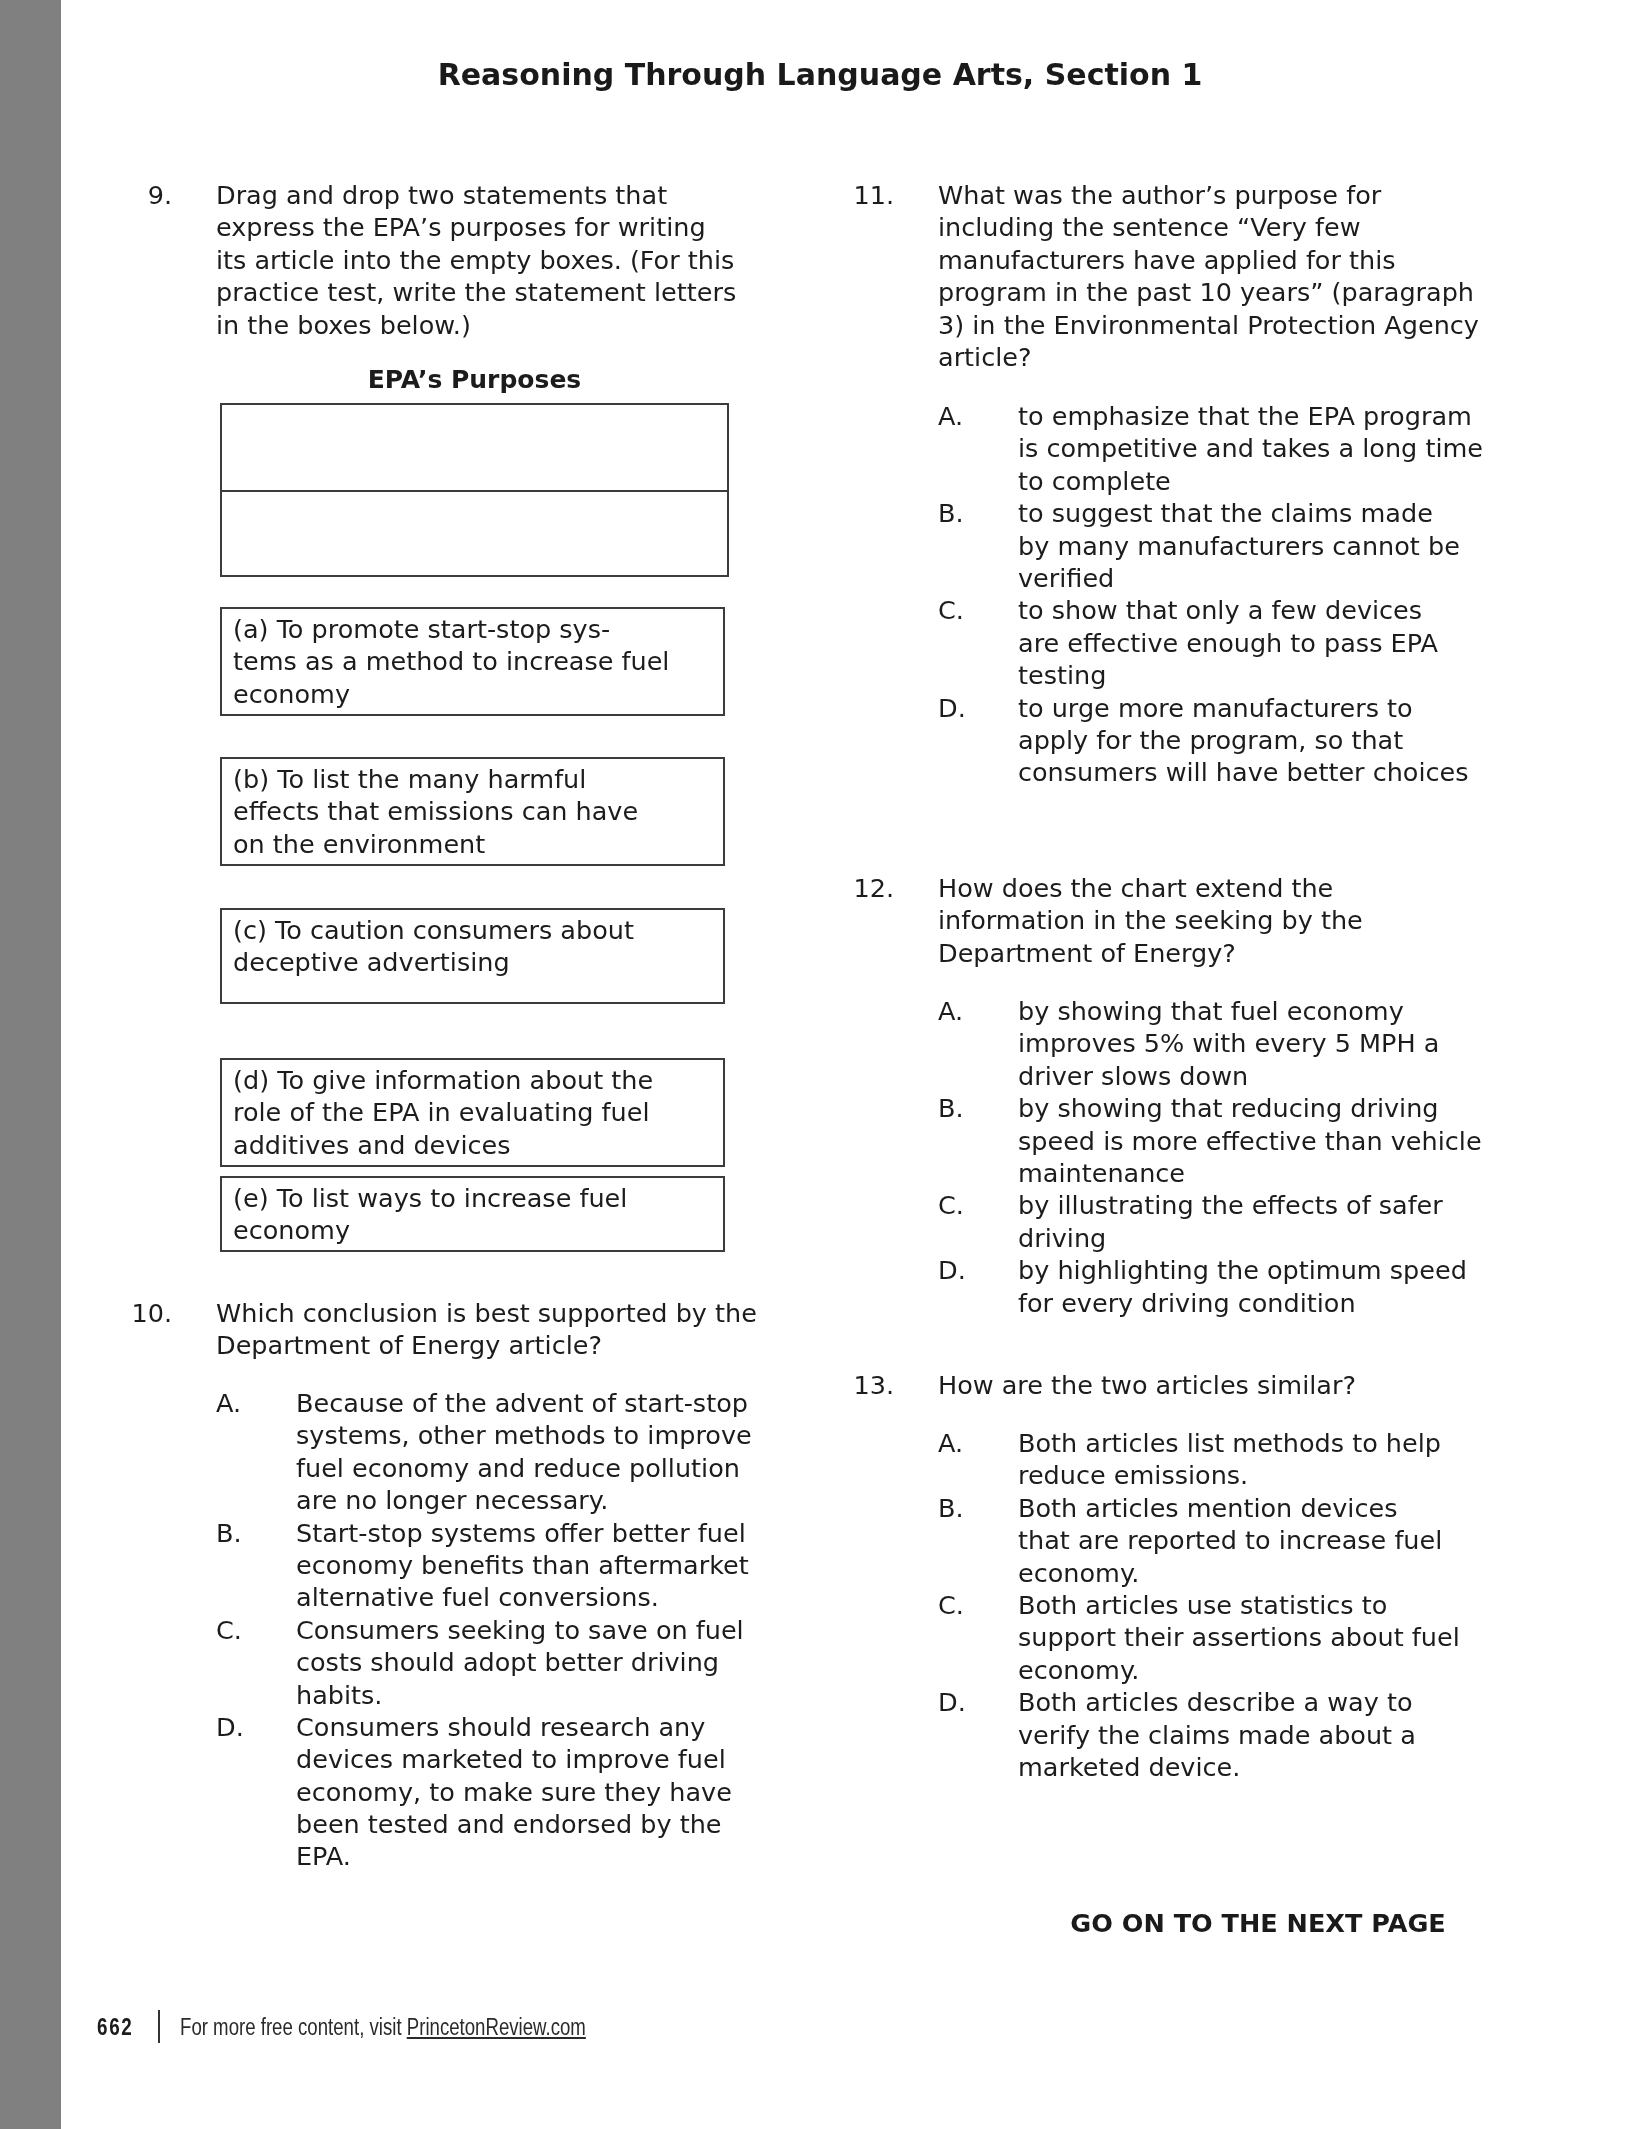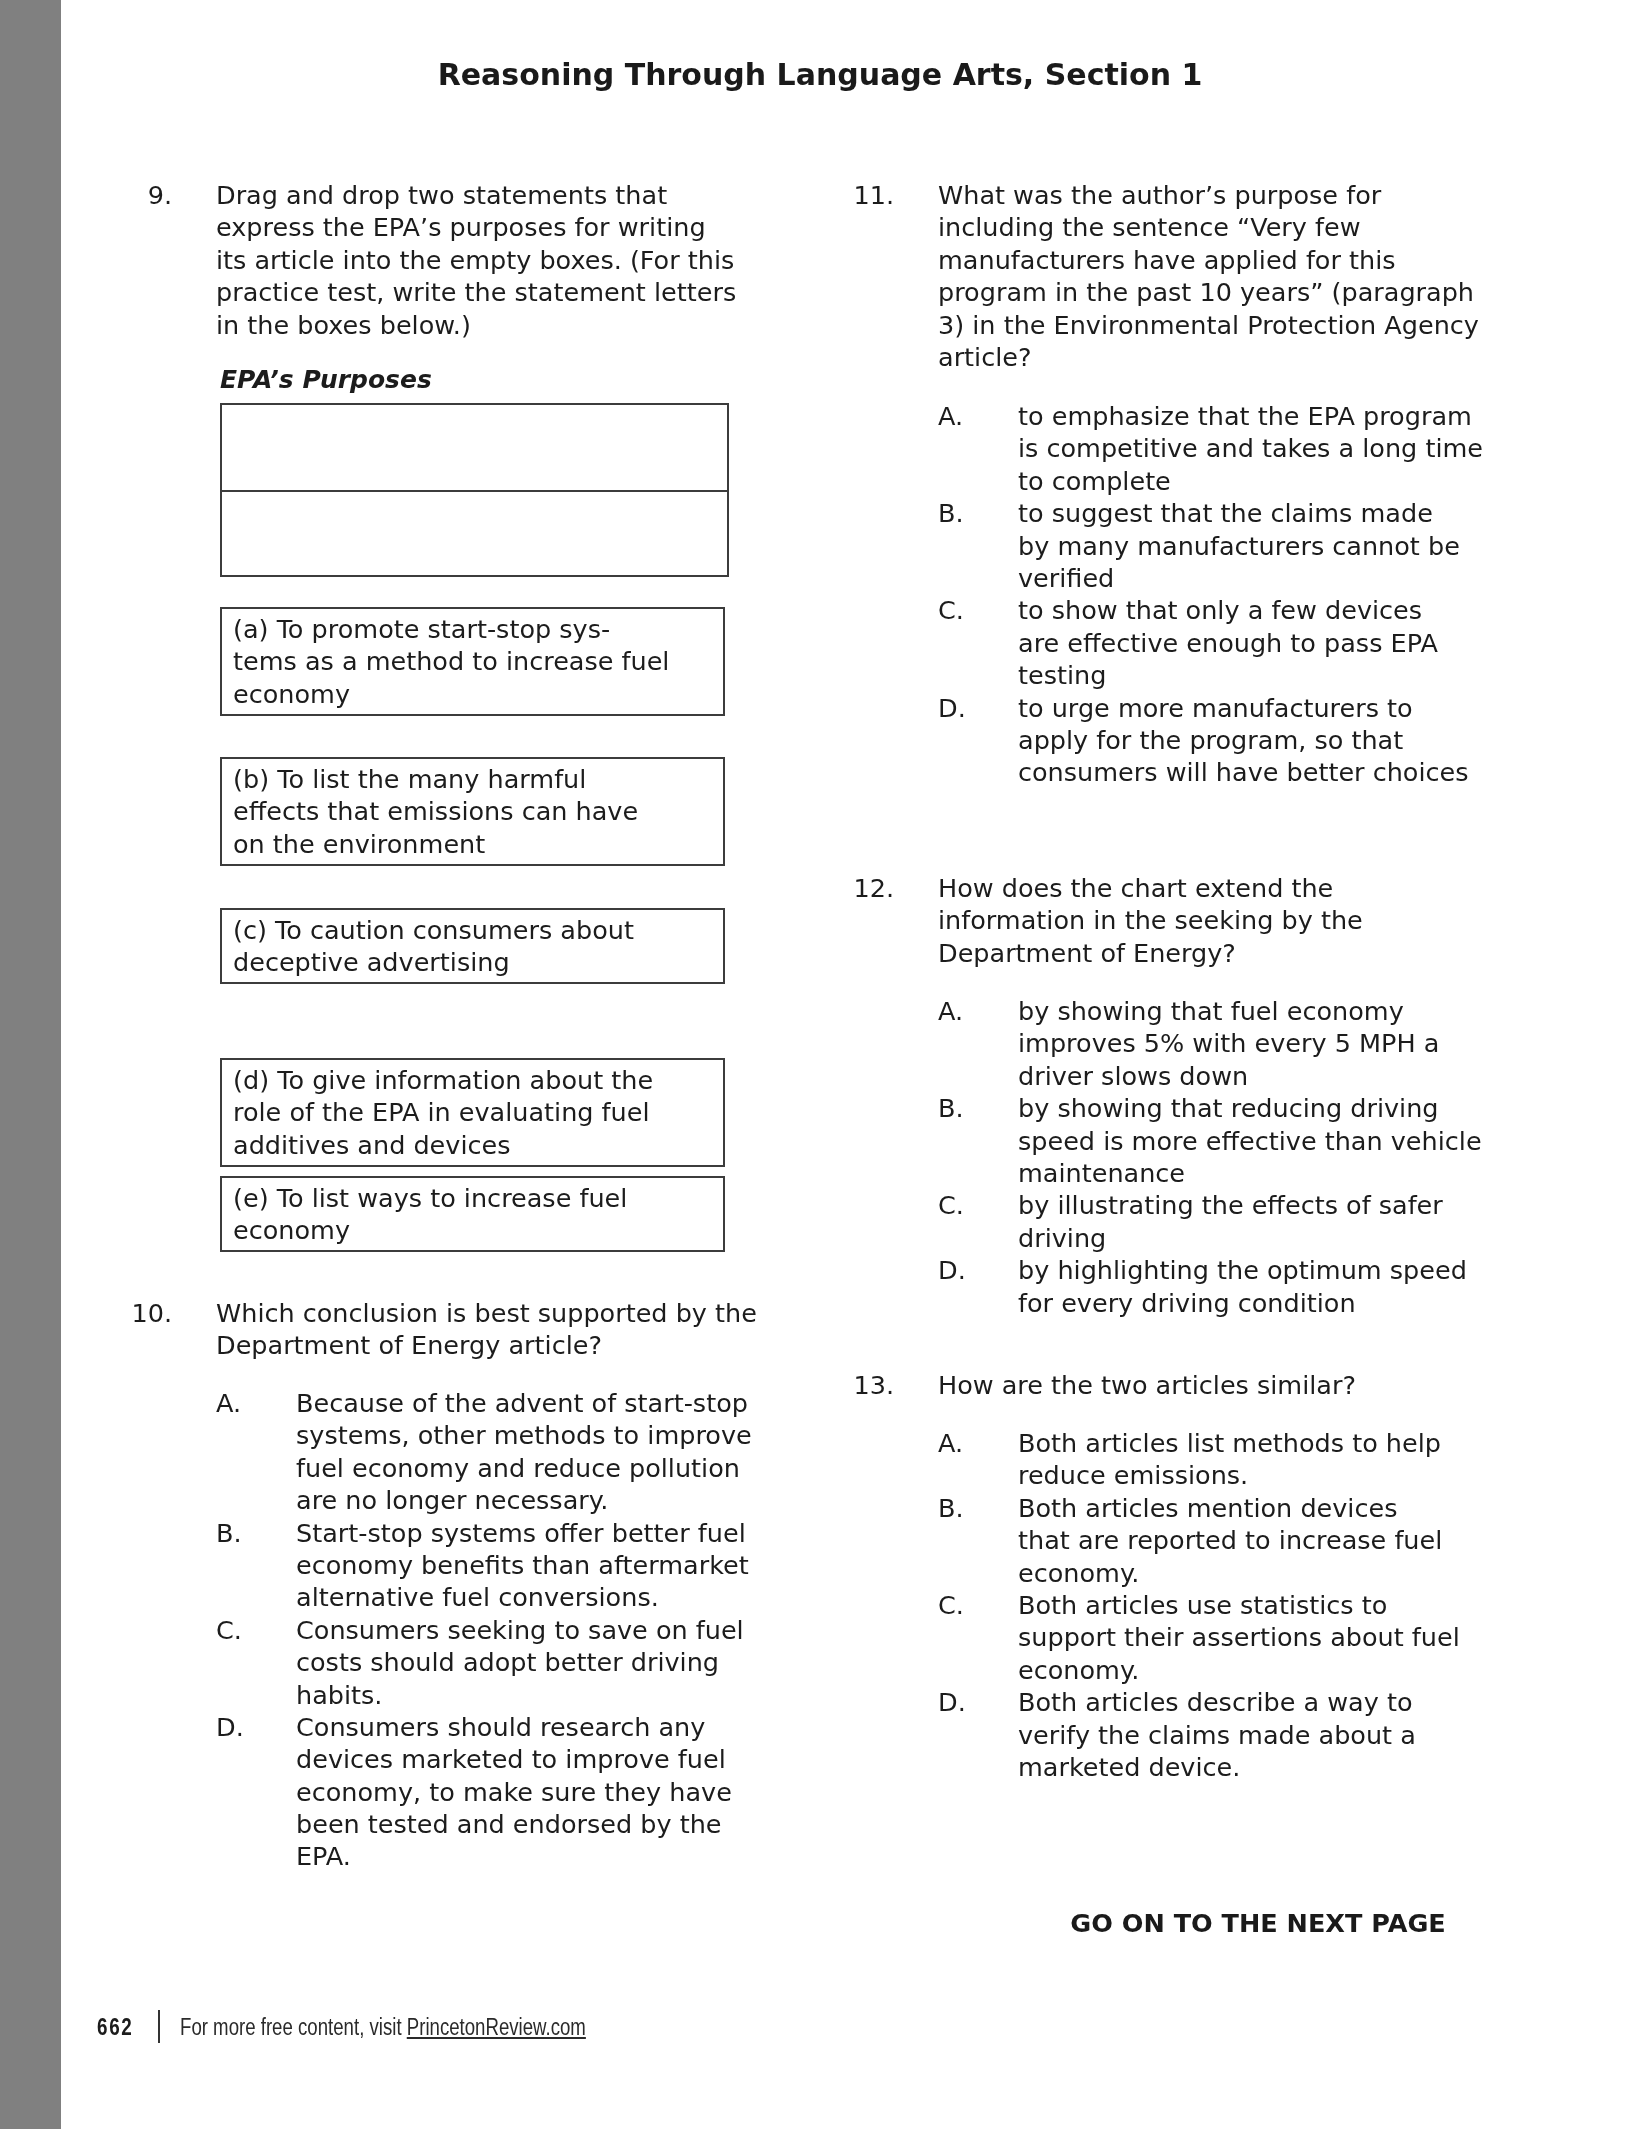--- a/index.html
+++ b/index.html
@@ -16,21 +16,21 @@
   .q { position: absolute; font-size: 25.5px; line-height: 32.4px; white-space: nowrap; }
   .q-num { position: absolute; text-align: right; width: 60px; }
   .q-lines { position: absolute; }
   .line { display: block; height: 32.4px; }
   .opts { position: absolute; font-size: 25.5px; line-height: 32.4px; white-space: nowrap; }
   .opt { position: relative; padding-left: 80px; }
   .opt-letter { position: absolute; left: 0; top: 0; }
   .opt .line:first-child { text-indent: -4px; }
   .heading {
     position: absolute; font-weight: bold; font-size: 25px; line-height: 32px;
-    text-align: left; white-space: nowrap; font-style: italic;
+    text-align: center; white-space: nowrap;
   }
   .answer-box {
     position: absolute; left: 220px; top: 403px; width: 505px; height: 170px;
     border: 2px solid #3c3c3c;
   }
   .answer-slot { height: 85px; box-sizing: border-box; }
   .answer-slot + .answer-slot { border-top: 2px solid #3c3c3c; }
   .stmt {
     position: absolute; left: 220px; width: 505px; box-sizing: border-box;
     border: 2px solid #3c3c3c; padding: 4px 0 0 11px;
@@ -82,21 +82,21 @@
 <div class="stmt" style="top:607px; height:109px;">
   <span class="line">(a) To promote start-stop sys-</span>
   <span class="line">tems as a method to increase fuel</span>
   <span class="line">economy</span>
 </div>
 <div class="stmt" style="top:757px; height:109px;">
   <span class="line">(b) To list the many harmful</span>
   <span class="line">effects that emissions can have</span>
   <span class="line">on the environment</span>
 </div>
-<div class="stmt" style="top:908px; height:76px;">
+<div class="stmt" style="top:908px; height:96px;">
   <span class="line">(c) To caution consumers about</span>
   <span class="line">deceptive advertising</span>
 </div>
 <div class="stmt" style="top:1058px; height:109px;">
   <span class="line">(d) To give information about the</span>
   <span class="line">role of the EPA in evaluating fuel</span>
   <span class="line">additives and devices</span>
 </div>
 <div class="stmt" style="top:1176px; height:76px;">
   <span class="line">(e) To list ways to increase fuel</span>

